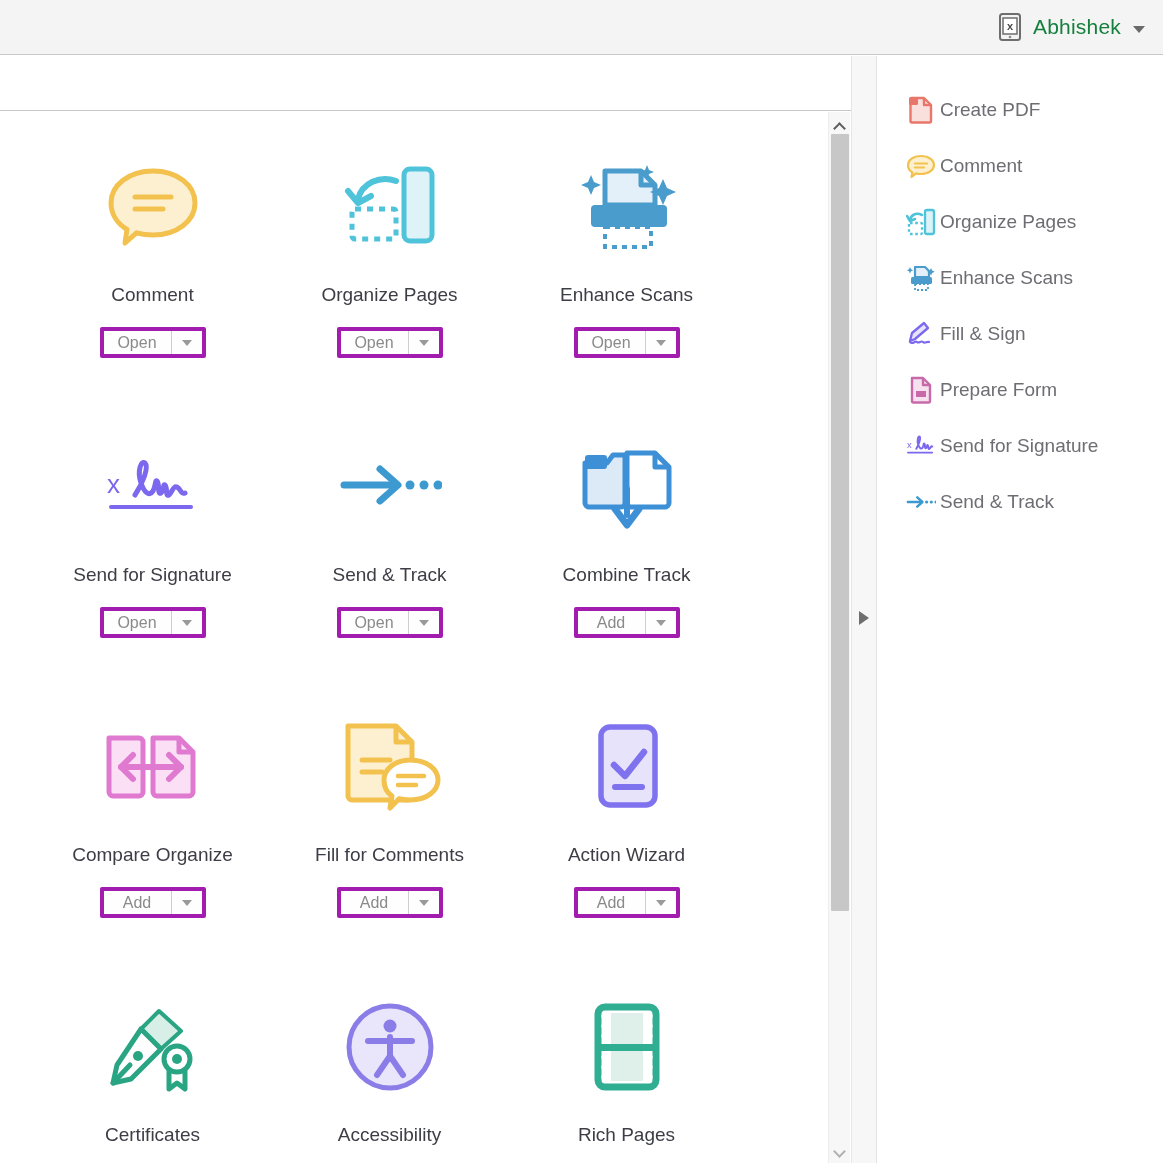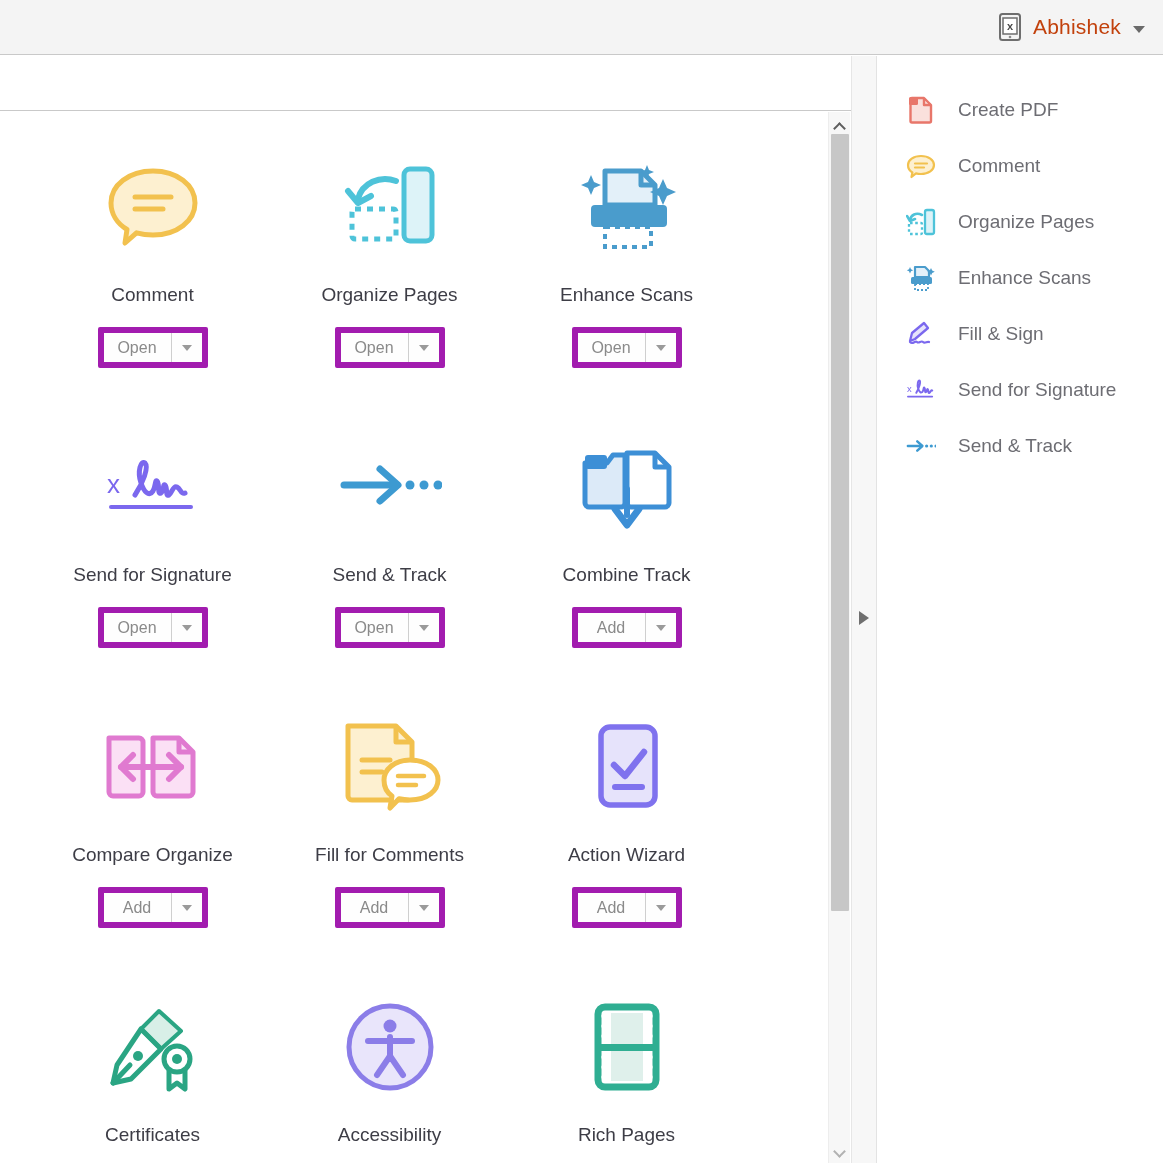--- a/index.html
+++ b/index.html
@@ -15,21 +15,21 @@
   .header {
     position: absolute; left: 0; top: 0; width: 1163px; height: 55px;
     background: #f4f4f4; border-bottom: 1px solid #c9c9c9;
   }
   .user-area {
     position: absolute; right: 18px; top: 0; height: 54px;
     display: flex; align-items: center; gap: 12px;
   }
   .device-icon { width: 22px; height: 28px; display: block; }
   .user-name {
-    font-size: 21px; color: #c2410c; letter-spacing: .2px;
+    font-size: 21px; color: #15803d; letter-spacing: .2px;
     font-family: "Liberation Sans", sans-serif;
   }
   .caret-down {
     width: 0; height: 0; margin-top: 4px;
     border-left: 6px solid transparent; border-right: 6px solid transparent;
     border-top: 7px solid #6a6a6a;
   }
 
   
   .sub-strip {
@@ -58,22 +58,22 @@
     height: 118px; width: 118px;
     display: flex; align-items: center; justify-content: center;
   }
   .tool-icon-wrap svg { display: block; }
   .tool-label {
     margin-top: 18px; font-size: 19px; color: #3d3d46;
     text-align: center; white-space: nowrap;
     font-family: "Liberation Sans", sans-serif;
   }
   .action-btn {
-    margin-top: 21px; height: 41px; display: flex; align-items: stretch;
-    border: 6px solid #a21caf; background: #fefefe; border-radius: 2px;
+    margin-top: 21px; height: 31px; display: flex; align-items: stretch;
+    border: 4px solid #a21caf; background: #fefefe; border-radius: 2px;
   }
   .action-btn .btn-main {
     min-width: 67px; padding: 0 12px;
     display: flex; align-items: center; justify-content: center;
     font-size: 16px; color: #8a8a8a;
     font-family: "Liberation Sans", sans-serif;
   }
   .action-btn .btn-split {
     width: 31px; border-left: 1px solid #cfcfcf;
     display: flex; align-items: center; justify-content: center;
@@ -119,21 +119,21 @@
     border-top: 7px solid transparent; border-bottom: 7px solid transparent;
     border-left: 10px solid #6f6f6f;
   }
 
   
   .sidebar {
     position: absolute; left: 878px; top: 56px; width: 285px; height: 1107px;
     background: #ffffff; padding-top: 26px;
   }
   .side-item {
-    height: 56px; display: flex; align-items: center; padding-left: 28px; gap: 22px;
+    height: 56px; display: flex; align-items: center; padding-left: 28px; gap: 4px;
   }
   .side-ico { width: 30px; height: 30px; display: flex; align-items: center; justify-content: center; }
   .side-ico svg { display: block; }
   .side-label {
     font-size: 19px; color: #6d6d73; white-space: nowrap;
     font-family: "Liberation Sans", sans-serif;
   }
 </style>
 </head>
 <body>
@@ -461,20 +461,30 @@
     <div class="side-item">
       <span class="side-ico">
         <svg width="30" height="28" viewBox="0 0 30 28">
           <path d="M4 21 L6 13 L18 3 L22 8 L9 19 Z" fill="#e6e3fb" stroke="#7b68ee" stroke-width="2.3" stroke-linejoin="round"></path>
           <path d="M4 22 C7 25 9 20 11 22 C13 24 15 20 17 22 C19 24 21 21 23 22" fill="none" stroke="#7b68ee" stroke-width="2.2" stroke-linecap="round"></path>
         </svg>
       </span>
       <span class="side-label">Fill &amp; Sign</span>
     </div>
 
+    <div class="side-item">
+      <span class="side-ico">
+        <svg width="26" height="30" viewBox="0 0 26 30">
+          <path d="M4 3 H15 L22 10 V26 a1.5 1.5 0 0 1 -1.5 1.5 H5.5 A1.5 1.5 0 0 1 4 26 Z" fill="#f6e2ef" stroke="#c86aaa" stroke-width="2.4" stroke-linejoin="round"></path>
+          <path d="M15 3 V10 H22" fill="none" stroke="#c86aaa" stroke-width="2.4" stroke-linejoin="round"></path>
+          <rect x="8" y="16" width="10" height="6" fill="#c86aaa"></rect>
+        </svg>
+      </span>
+      <span class="side-label">Prepare Form</span>
+    </div>
 
     <div class="side-item">
       <span class="side-ico">
         <svg width="32" height="26" viewBox="0 0 32 26">
           <text x="1" y="15" font-size="10" fill="#7b68ee" font-family="Liberation Sans, sans-serif">x</text>
           <path d="M11 16 C14 11 16 4 14.5 3 C13 2.2 11.6 7 13 11.5 C14 15 16.2 17 17.8 14.5 C19.2 12.3 18.6 9.5 19.6 10.6 C21 12 19.6 16 21.2 15.2 C22.5 14.5 22.2 11.2 23.2 12.2 C24.6 13.6 23.2 16.8 25 16 C26.4 15.3 26.8 12.4 28 13.5" fill="none" stroke="#7b68ee" stroke-width="2.1" stroke-linecap="round"></path>
           <line x1="2" y1="20" x2="28" y2="20" stroke="#7b68ee" stroke-width="1.8" stroke-linecap="round"></line>
         </svg>
       </span>
       <span class="side-label">Send for Signature</span>

